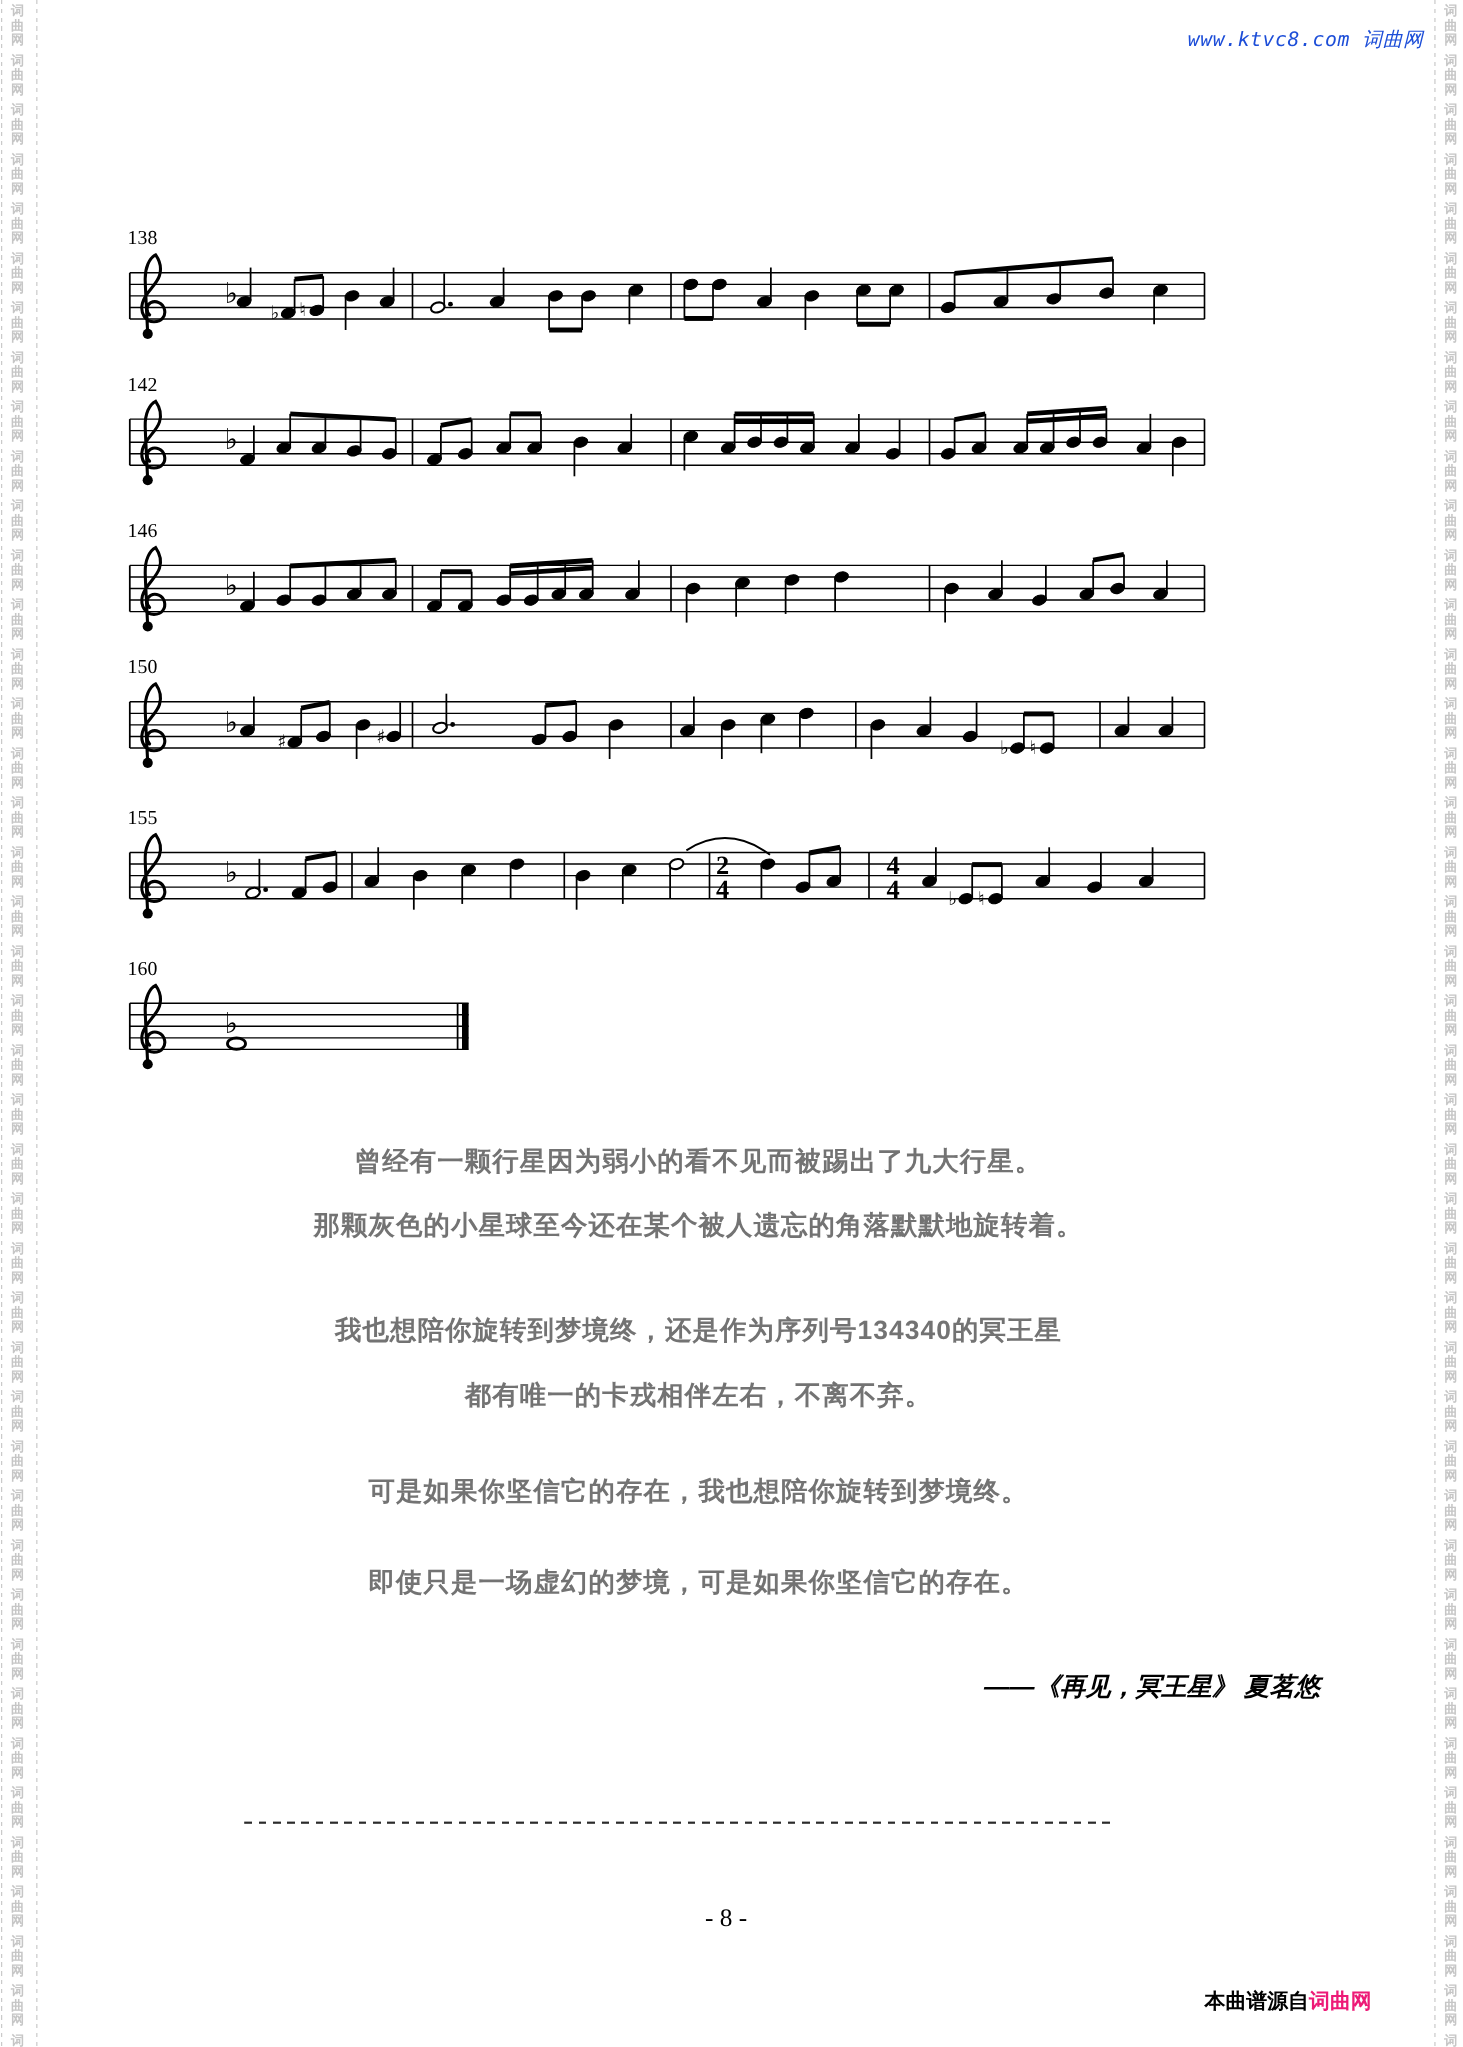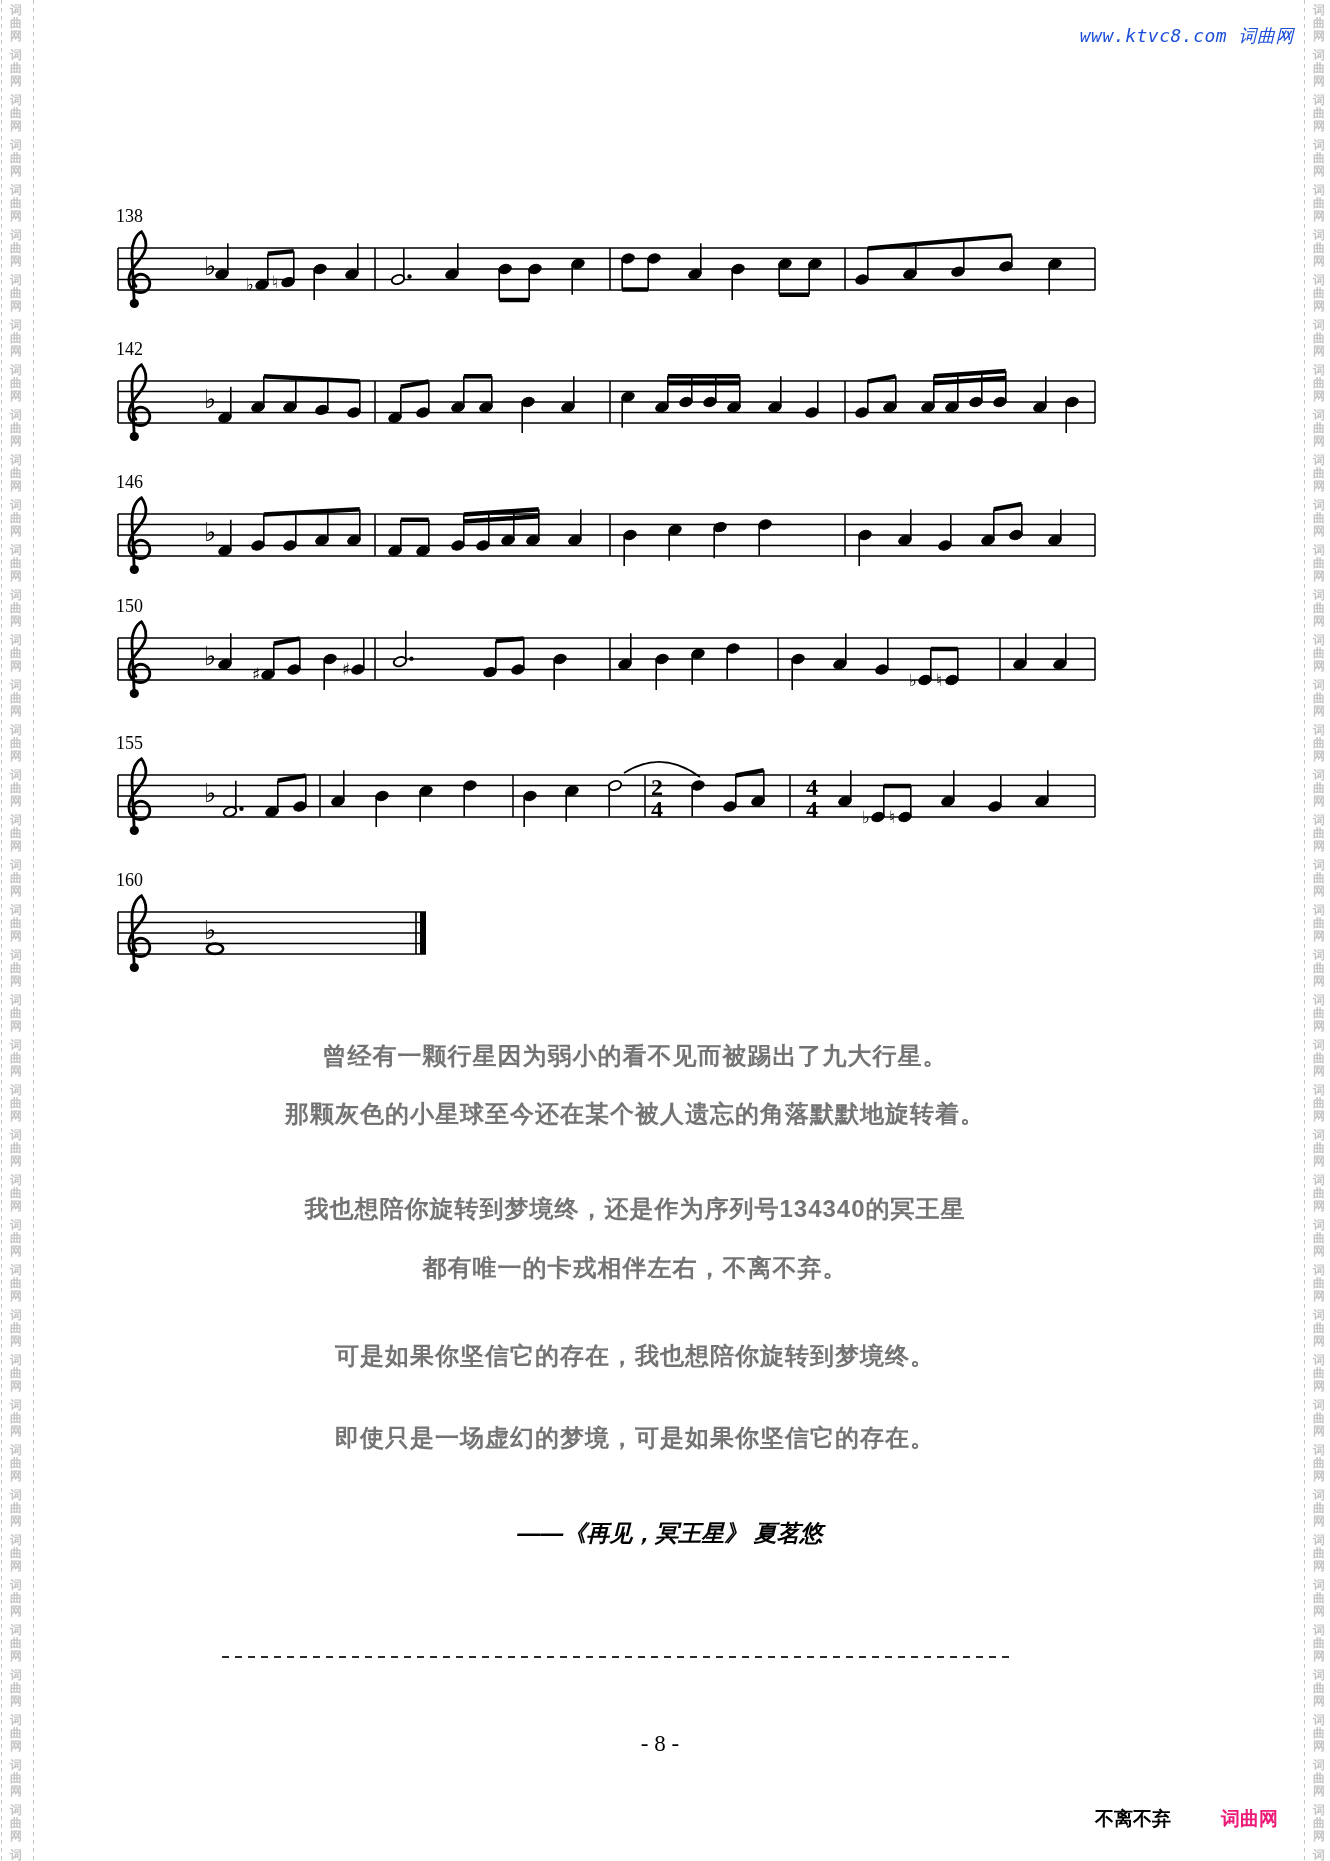--- a/index.html
+++ b/index.html
@@ -26,21 +26,21 @@
                font-size:23px;font-weight:bold;font-style:italic;color:#000;
                white-space:nowrap;}
 
   
   .dash-sep{position:absolute;left:222px;top:1656px;width:788px;height:2px;
             background:repeating-linear-gradient(90deg,#2b2b2b 0 7px,transparent 7px 13px);}
   .page-number{position:absolute;left:560px;top:1731px;width:200px;text-align:center;
                font-size:23px;color:#000;font-family:"Liberation Serif",serif;}
   .footer-source{position:absolute;left:1095px;top:1806px;font-size:19px;font-weight:bold;
                  white-space:nowrap;}
-  .footer-source .site{margin-left:50px;font-family:Liberation Mono, monospace;}
+  .footer-source .site{font-family:Liberation Mono, monospace;}
 
   svg{position:absolute;left:0;top:0;}
   text{user-select:none;}
 </style>
 </head>
 <body>
 
 <div class="vdash" style="left:1px;"></div>
 <div class="vdash" style="left:33px;"></div>
 <div class="vdash" style="left:1304px;"></div>
@@ -491,19 +491,19 @@
     <text x="204" y="939" font-size="26" font-family="&quot;DejaVu Sans&quot;,sans-serif" fill="#000000" text-anchor="start">♭</text>
     <ellipse cx="215" cy="948.75" rx="8.2" ry="5.1" fill="#fff" stroke="#000000" stroke-width="2.6"></ellipse>
   </svg>
 
 <div class="poem-line" style="top:1040px;">曾经有一颗行星因为弱小的看不见而被踢出了九大行星。</div>
 <div class="poem-line" style="top:1098px;font-family:Liberation Serif, serif;">那颗灰色的小星球至今还在某个被人遗忘的角落默默地旋转着。</div>
 <div class="poem-line" style="top:1193px;">我也想陪你旋转到梦境终，还是作为序列号134340的冥王星</div>
 <div class="poem-line" style="top:1252px;">都有唯一的卡戎相伴左右，不离不弃。</div>
 <div class="poem-line" style="top:1340px;">可是如果你坚信它的存在，我也想陪你旋转到梦境终。</div>
 <div class="poem-line" style="top:1422px;">即使只是一场虚幻的梦境，可是如果你坚信它的存在。</div>
-<div class="attribution" style="top:1518px;text-align:center;">——《再见，冥王星》 夏茗悠</div>
+<div class="attribution" style="top:1518px;">——《再见，冥王星》 夏茗悠</div>
 
 <div class="dash-sep"></div>
 <div class="page-number">- 8 -</div>
 <div class="footer-source">
-  <span>不离不弃</span><span class="site" id="footer-site" style="color: rgb(237, 26, 119);">词曲网</span>
+  <span>本曲谱源自</span><span class="site" id="footer-site" style="color: rgb(237, 26, 119);">词曲网</span>
 </div>
 
 </body></html>

